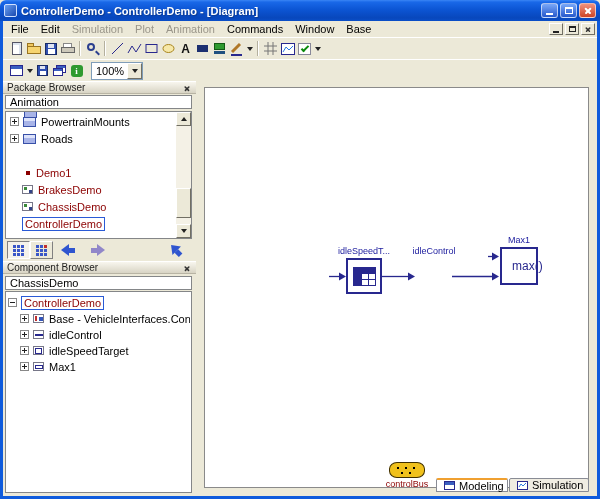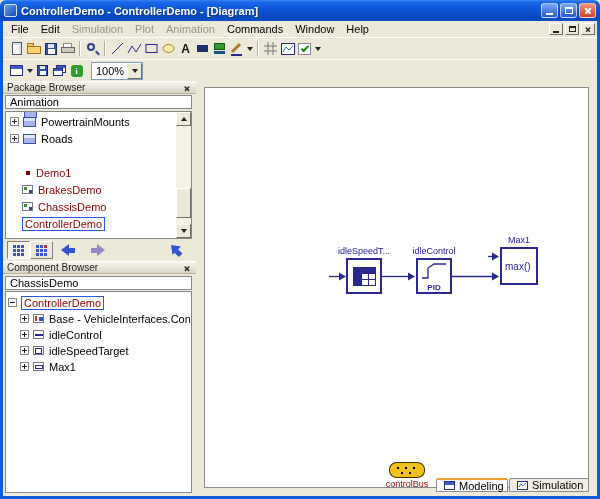--- a/index.html
+++ b/index.html
@@ -105,21 +105,21 @@
 </div>
 
 <div id="menubar">
   <div class="mitem">File</div>
   <div class="mitem">Edit</div>
   <div class="mitem dis">Simulation</div>
   <div class="mitem dis">Plot</div>
   <div class="mitem dis">Animation</div>
   <div class="mitem">Commands</div>
   <div class="mitem">Window</div>
-  <div class="mitem">Help</div>
+  <div class="mitem">Base</div>
   <div class="flex" style="margin-left:auto;margin-right:2px">
     <div class="mdibtn">
         <div style="width:6px;height:2px;background:#222;margin-top:5px"></div>
       </div>
     <div class="mdibtn">
         <div style="width:7px;height:6px;border:1px solid #222;border-top:2px solid #222"></div>
       </div>
     <div class="mdibtn">
         <div class="cross" style="transform:scale(.75)"></div>
       </div>
@@ -411,30 +411,24 @@
         <div style="background:#28288e"></div>
           <div style="background:#fff"></div>
           <div style="background:#fff"></div>
         <div style="background:#28288e"></div>
           <div style="background:#fff"></div>
           <div style="background:#fff"></div>
       </div>
     </div>
 
     <div class="blklbl" style="left:190px;top:158px;width:78px">idleControl</div>
-    <div class="blk" style="left:211px;top:170px;width:36px;height:36px">
-      <svg width="30" height="20" style="position:absolute;left:1px;top:2px">
-          <polyline points="3,16 9,16 9,6 15,2 27,2" fill="none" stroke="#28288e" stroke-width="1.3"></polyline>
-        </svg>
-      <div style="position:absolute;bottom:0;width:100%;text-align:center;font-size:8px;font-weight:bold;color:#28288e">PID</div>
-    </div>
 
     <div class="blklbl" style="left:277px;top:147px;width:74px">Max1</div>
     <div class="blk" style="left:295px;top:159px;width:38px;height:38px;display:flex;align-items:center">
-      <span style="font-size:10px;color:#28288e;padding-left:3px">max()</span>
+      <span style="font-size:12px;color:#28288e;padding-left:10px">max()</span>
     </div>
 
     <div style="position:absolute;left:184px;top:374px;width:36px;height:16px;background:#f0c11c;border:1px solid #403000;border-radius:8px/7px">
       <div style="position:absolute;left:7px;top:4px;width:2px;height:2px;background:#000;box-shadow:8px 0 #000,16px 0 #000,4px 5px #000,12px 5px #000"></div>
     </div>
     <div class="blklbl" style="left:162px;top:391px;width:80px;color:#8b0000">controlBus</div>
   </div>
 
   <div class="tab active" style="left:240px;top:397px;width:72px">
     <div style="width:11px;height:9px;border:1px solid #28288e;background:#fff;flex:0 0 auto">

